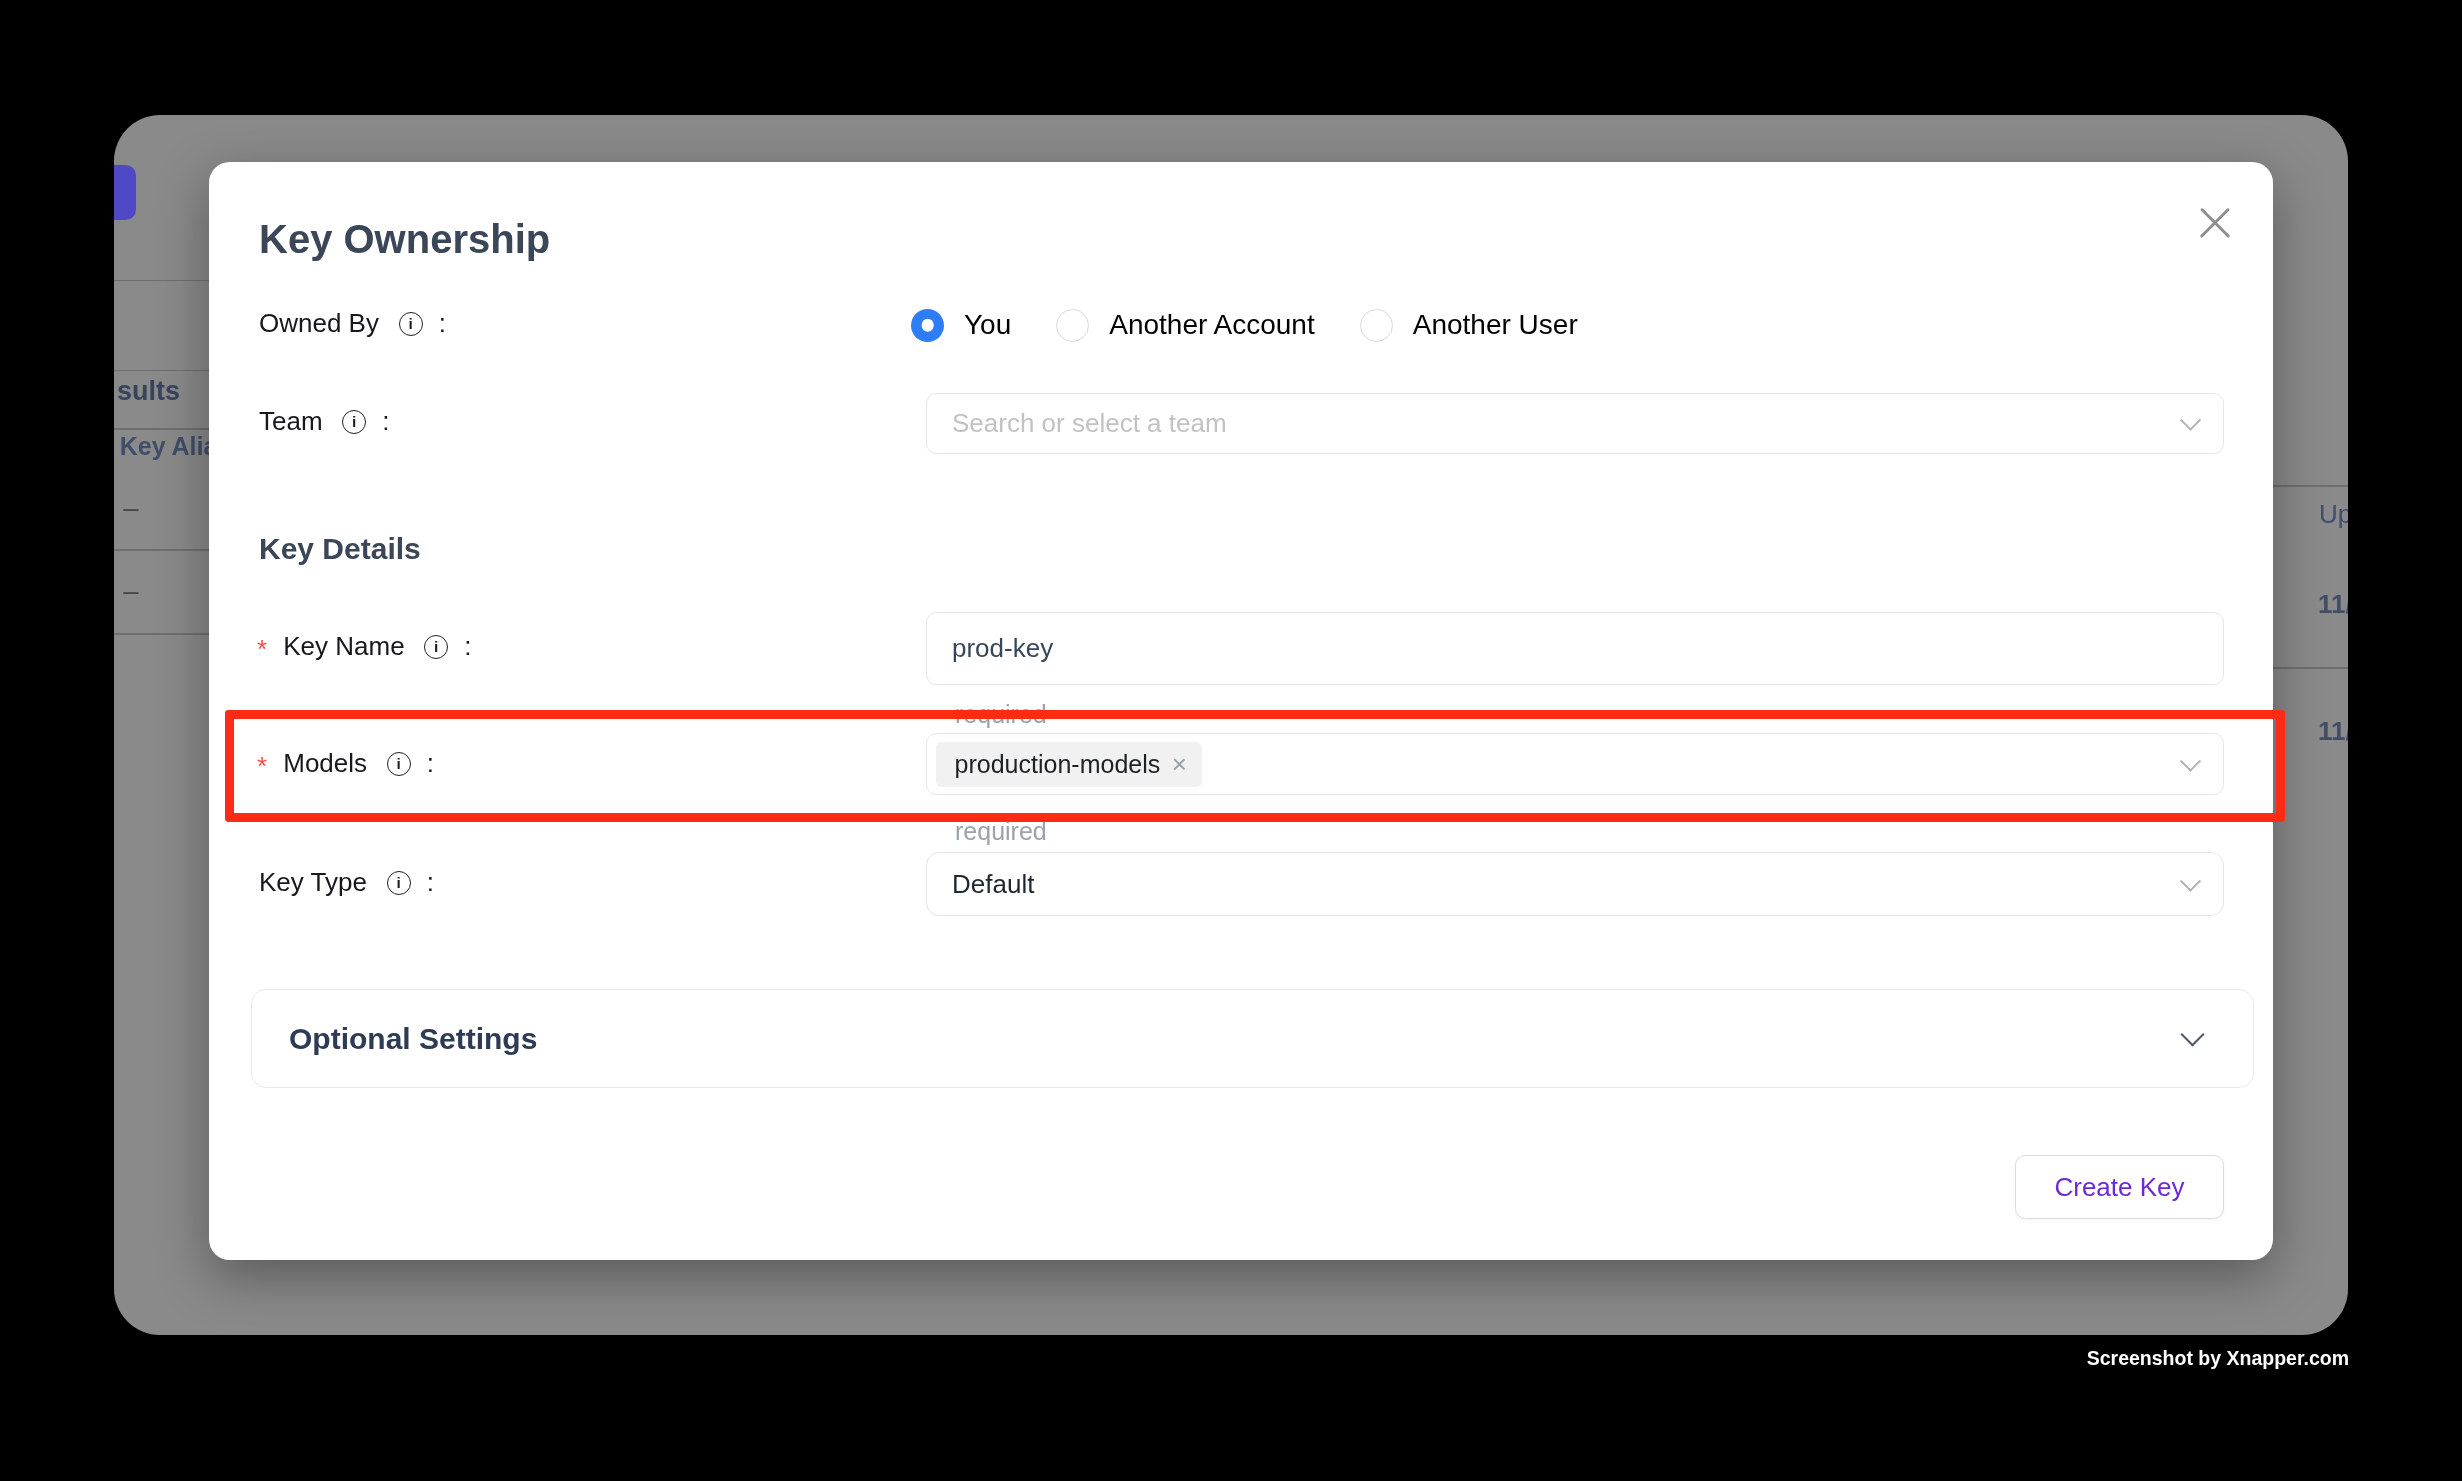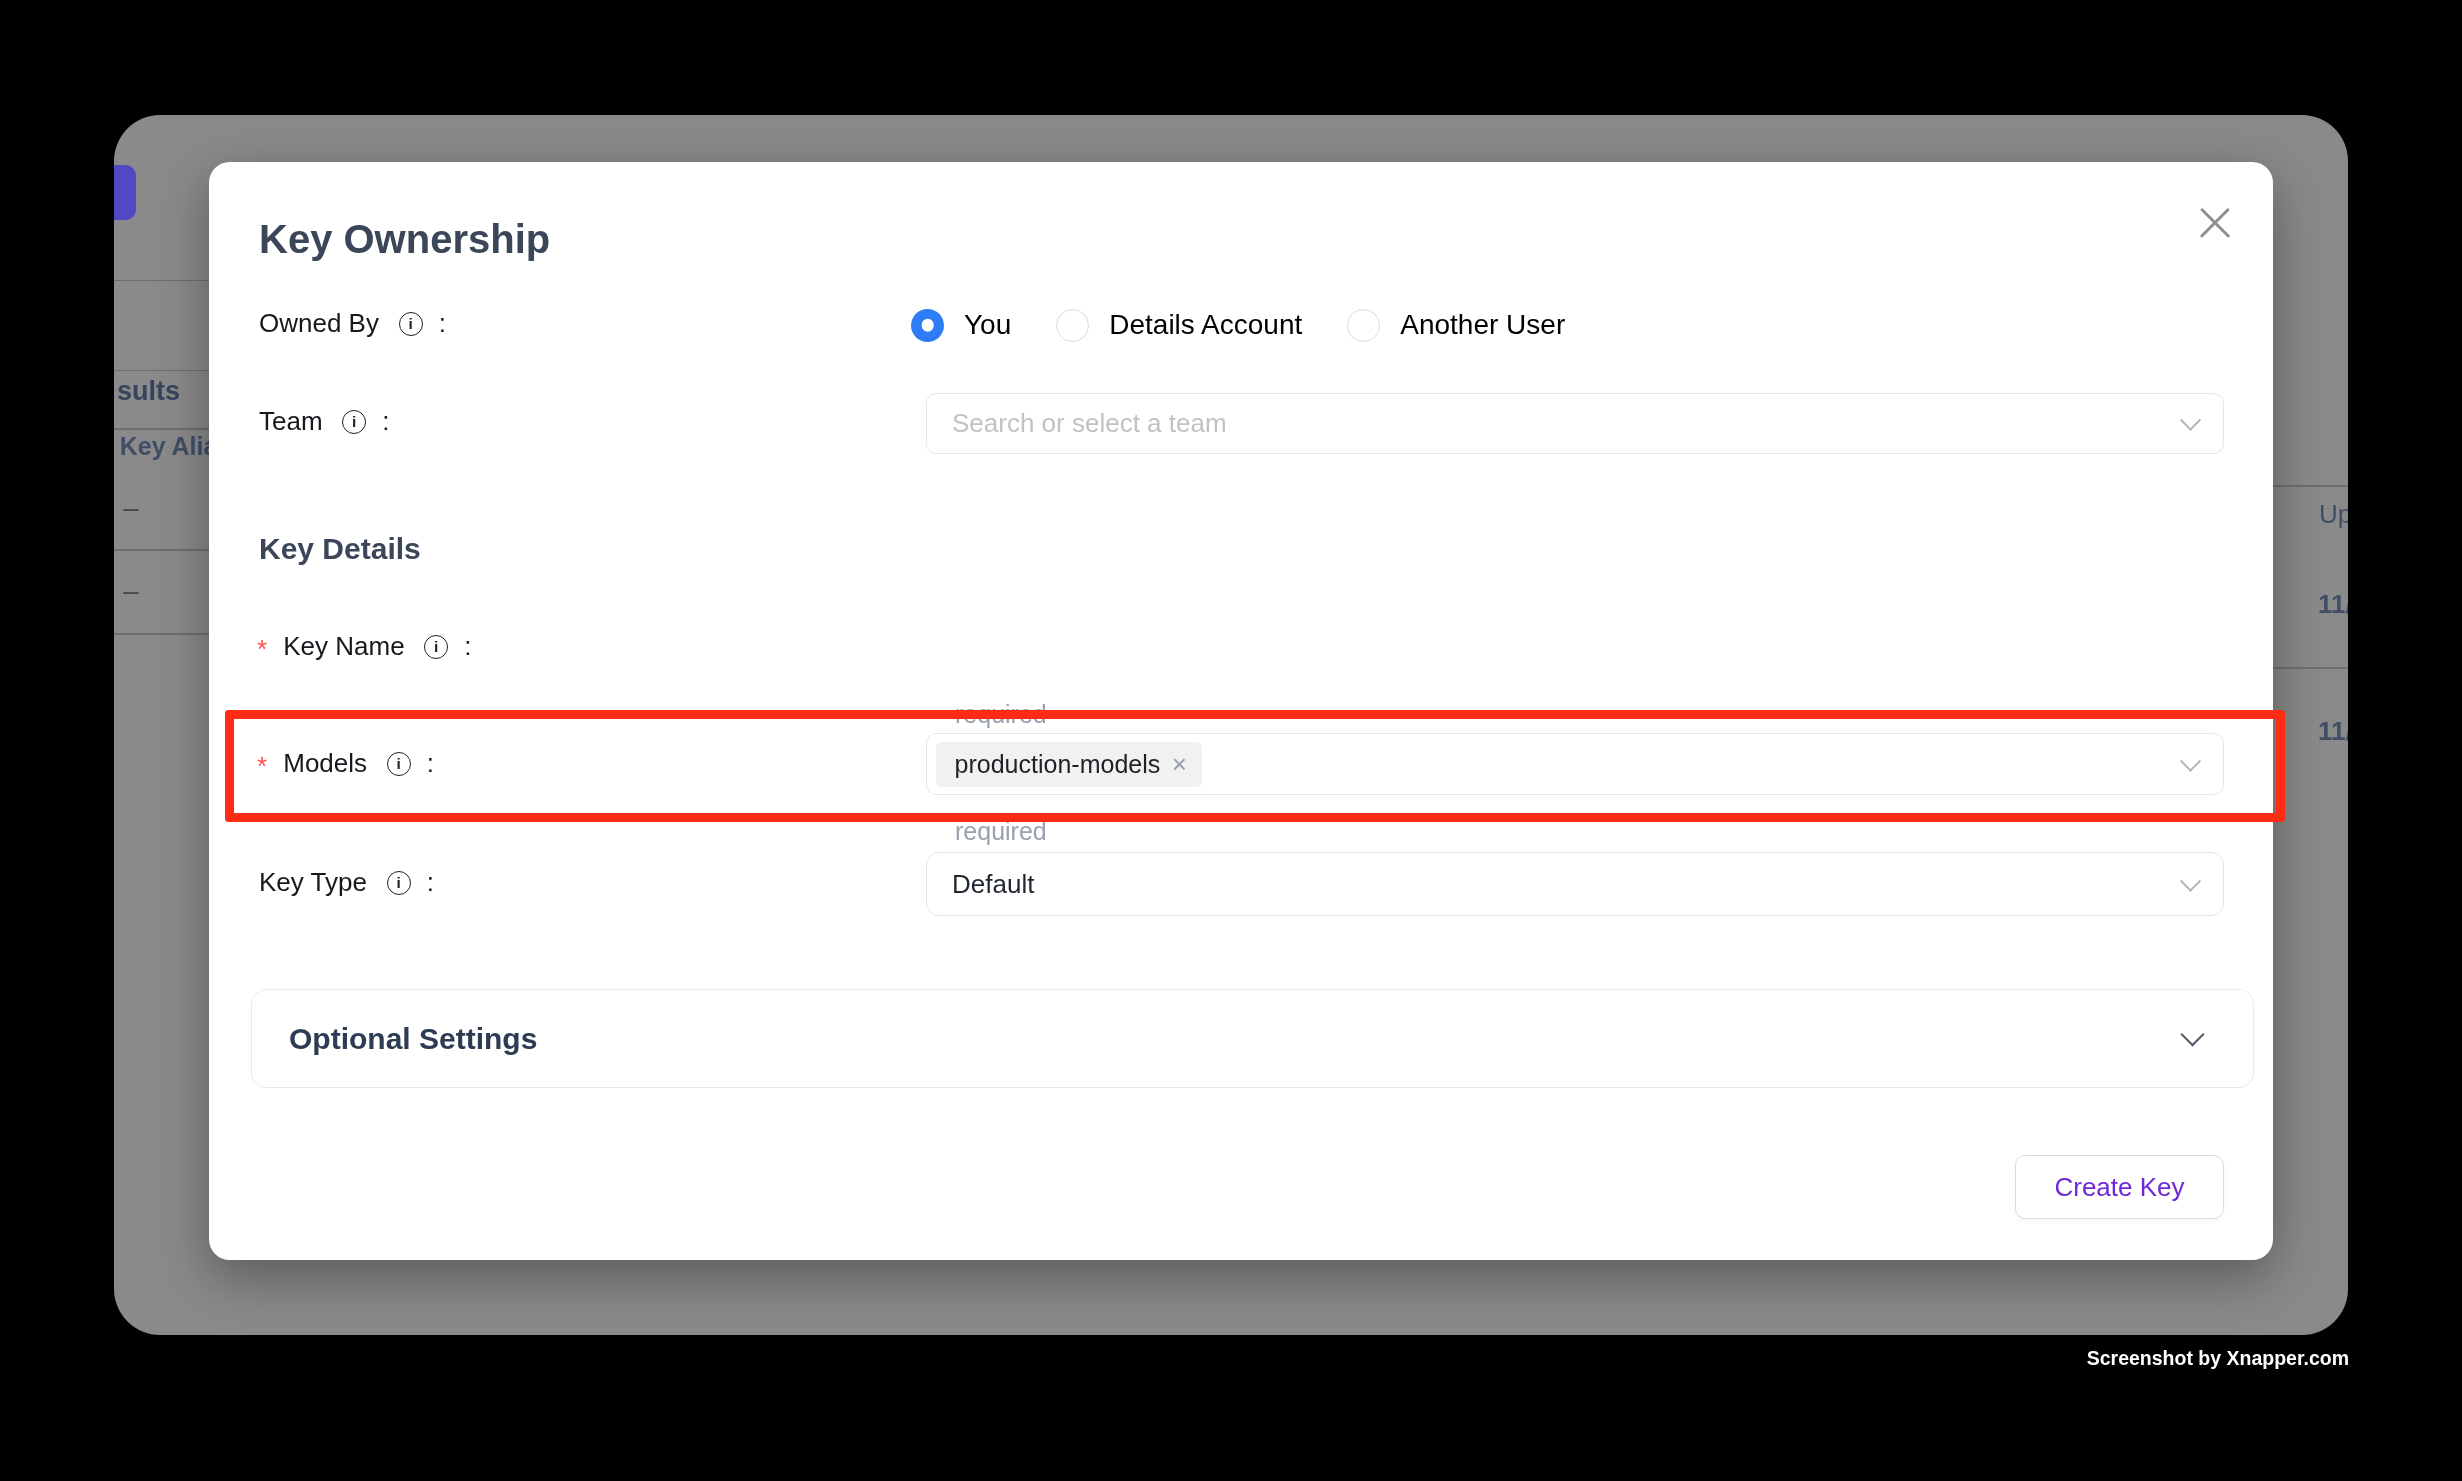--- a/index.html
+++ b/index.html
@@ -119,21 +119,21 @@
       <div class="m-abs label-row" style="left:50px;top:146px;">
         <span>Owned By</span>
         <span class="info-icon">i</span>
         <span class="colon">:</span>
       </div>
       <div class="m-abs radio-group" style="left:702px;top:141px;">
         <span class="radio on"></span>
         <span class="radio-label">You</span>
         <span class="radio-gap"></span>
         <span class="radio off"></span>
-        <span class="radio-label">Details Account</span>
+        <span class="radio-label">Another Account</span>
         <span class="radio-gap"></span>
         <span class="radio off"></span>
         <span class="radio-label">Another User</span>
       </div>
 
       <div class="m-abs label-row" style="left:50px;top:244px;">
         <span>Team</span>
         <span class="info-icon">i</span>
         <span class="colon">:</span>
       </div>
@@ -142,20 +142,23 @@
         <span class="chevron"></span>
       </div>
 
       <div class="m-abs section-title" style="left:50px;top:370px;">Key Details</div>
 
       <div class="m-abs label-row" style="left:48px;top:469px;">
         <span class="asterisk">*</span>
         <span>Key Name</span>
         <span class="info-icon">i</span>
         <span class="colon">:</span>
+      </div>
+      <div class="field-box" style="left:717px;top:450px;height:73px;">
+        <span class="value-text">prod-key</span>
       </div>
       <div class="m-abs required-msg" style="left:746px;top:538px;">required</div>
 
       <div class="m-abs label-row" style="left:48px;top:586px;">
         <span class="asterisk">*</span>
         <span>Models</span>
         <span class="info-icon">i</span>
         <span class="colon">:</span>
       </div>
       <div class="field-box" style="left:717px;top:571px;height:62px;padding-left:9.2px;">

